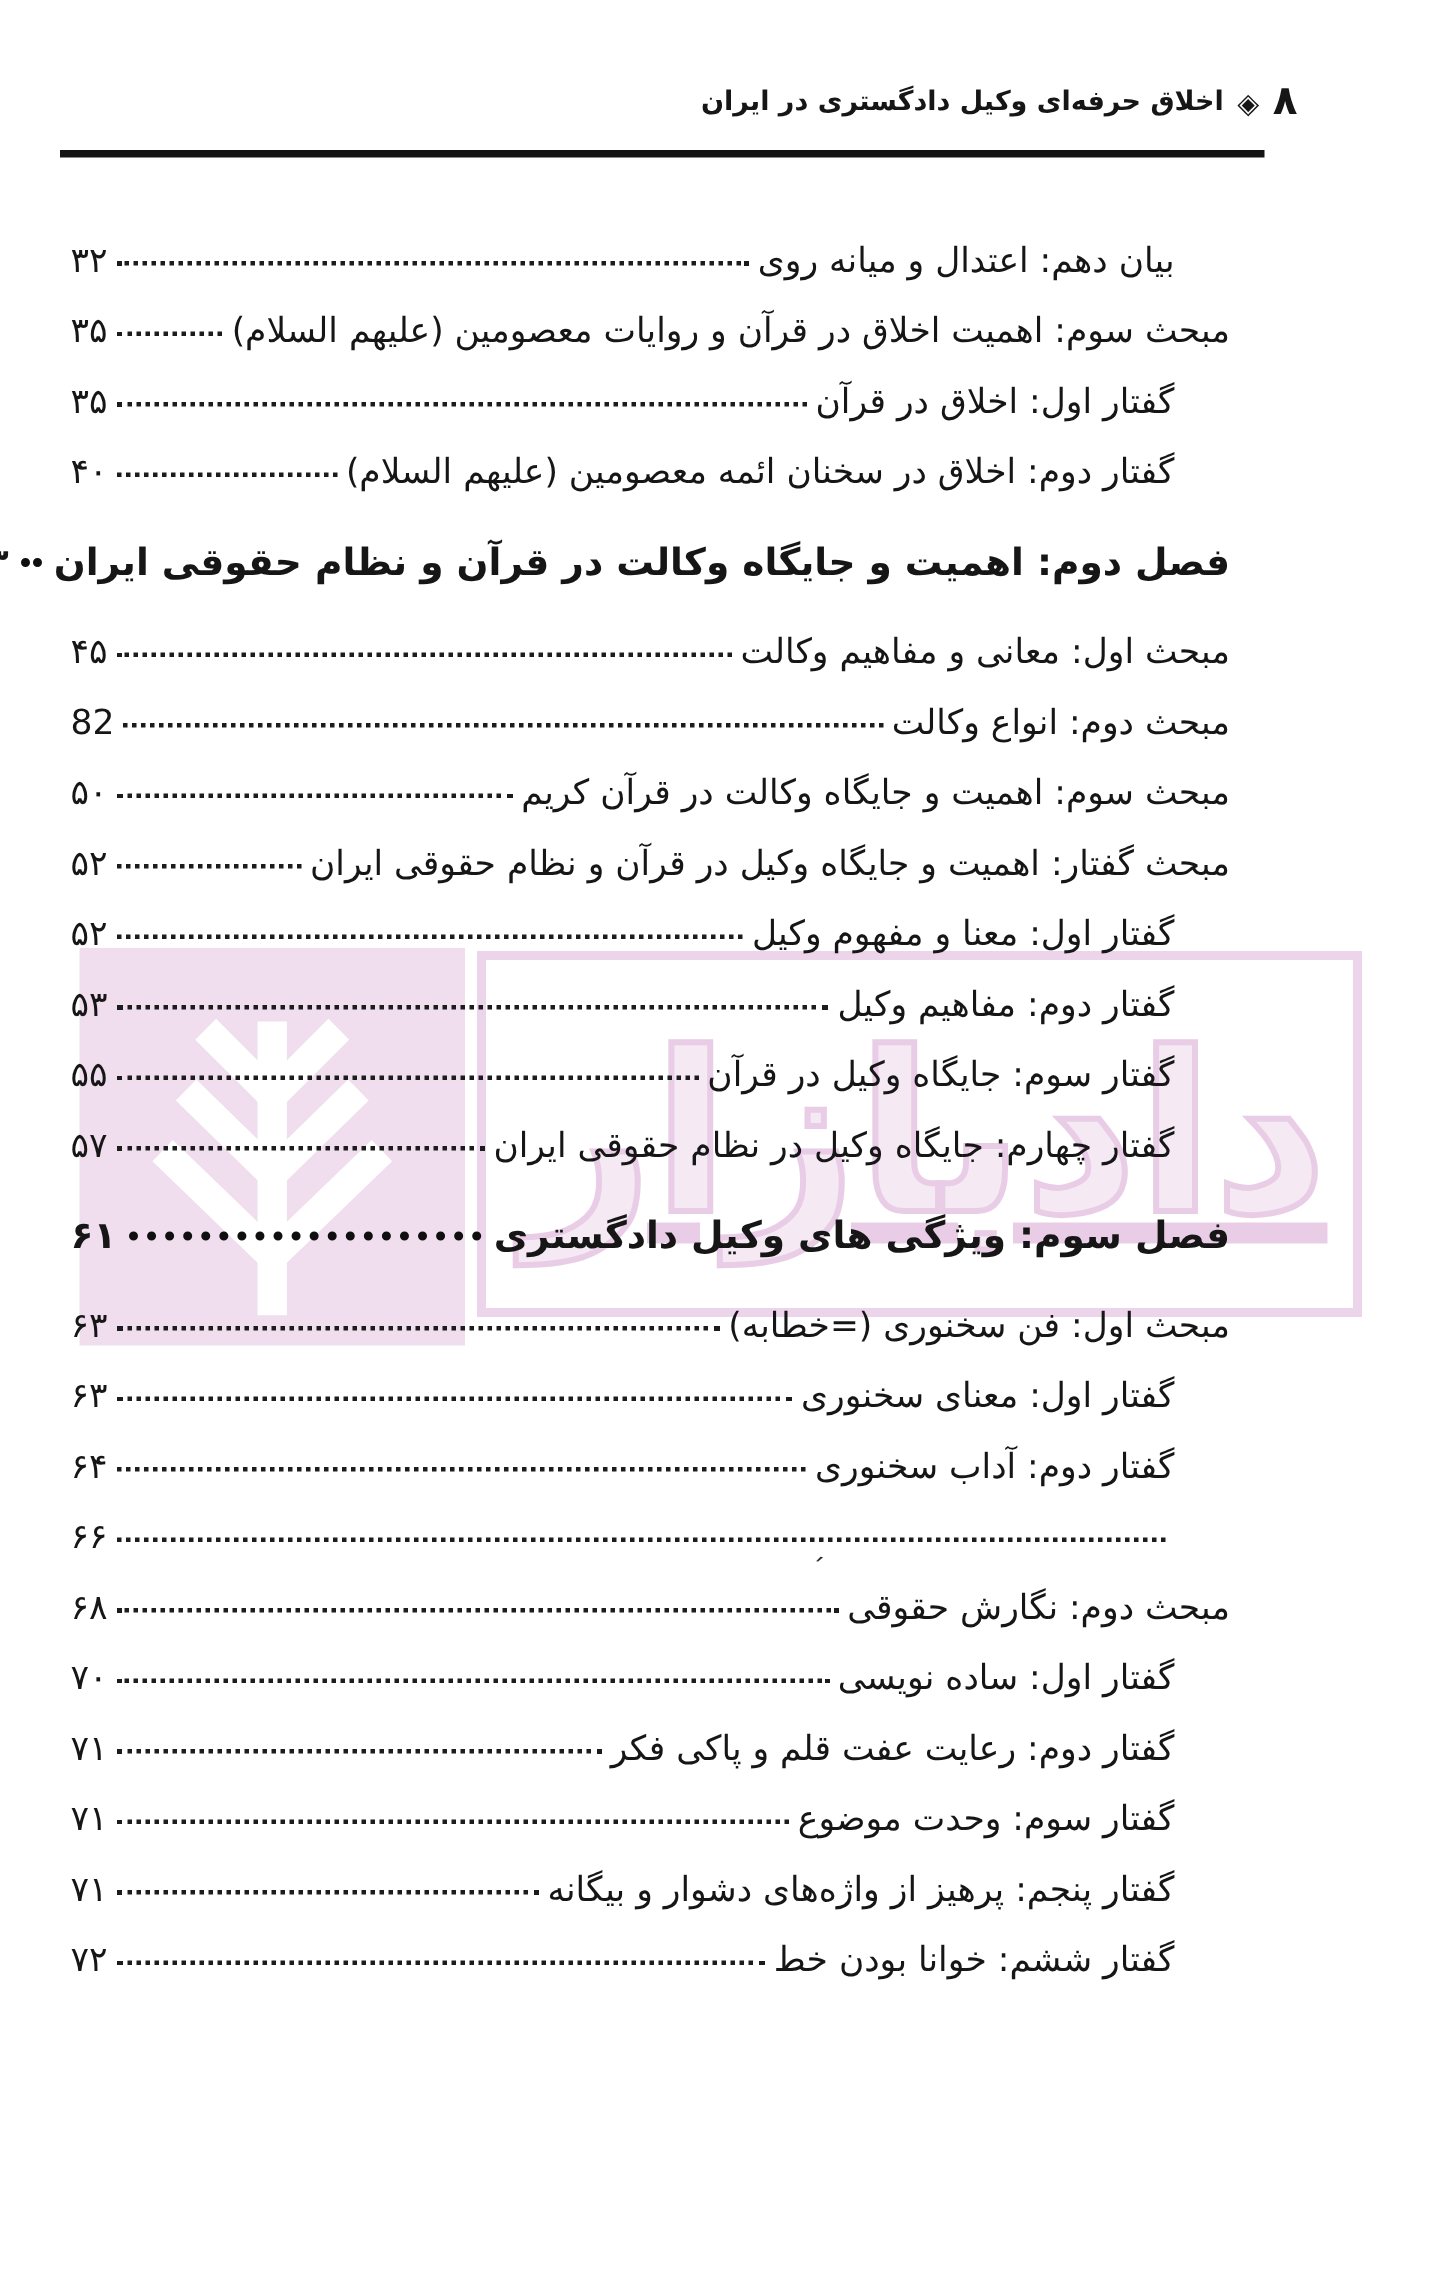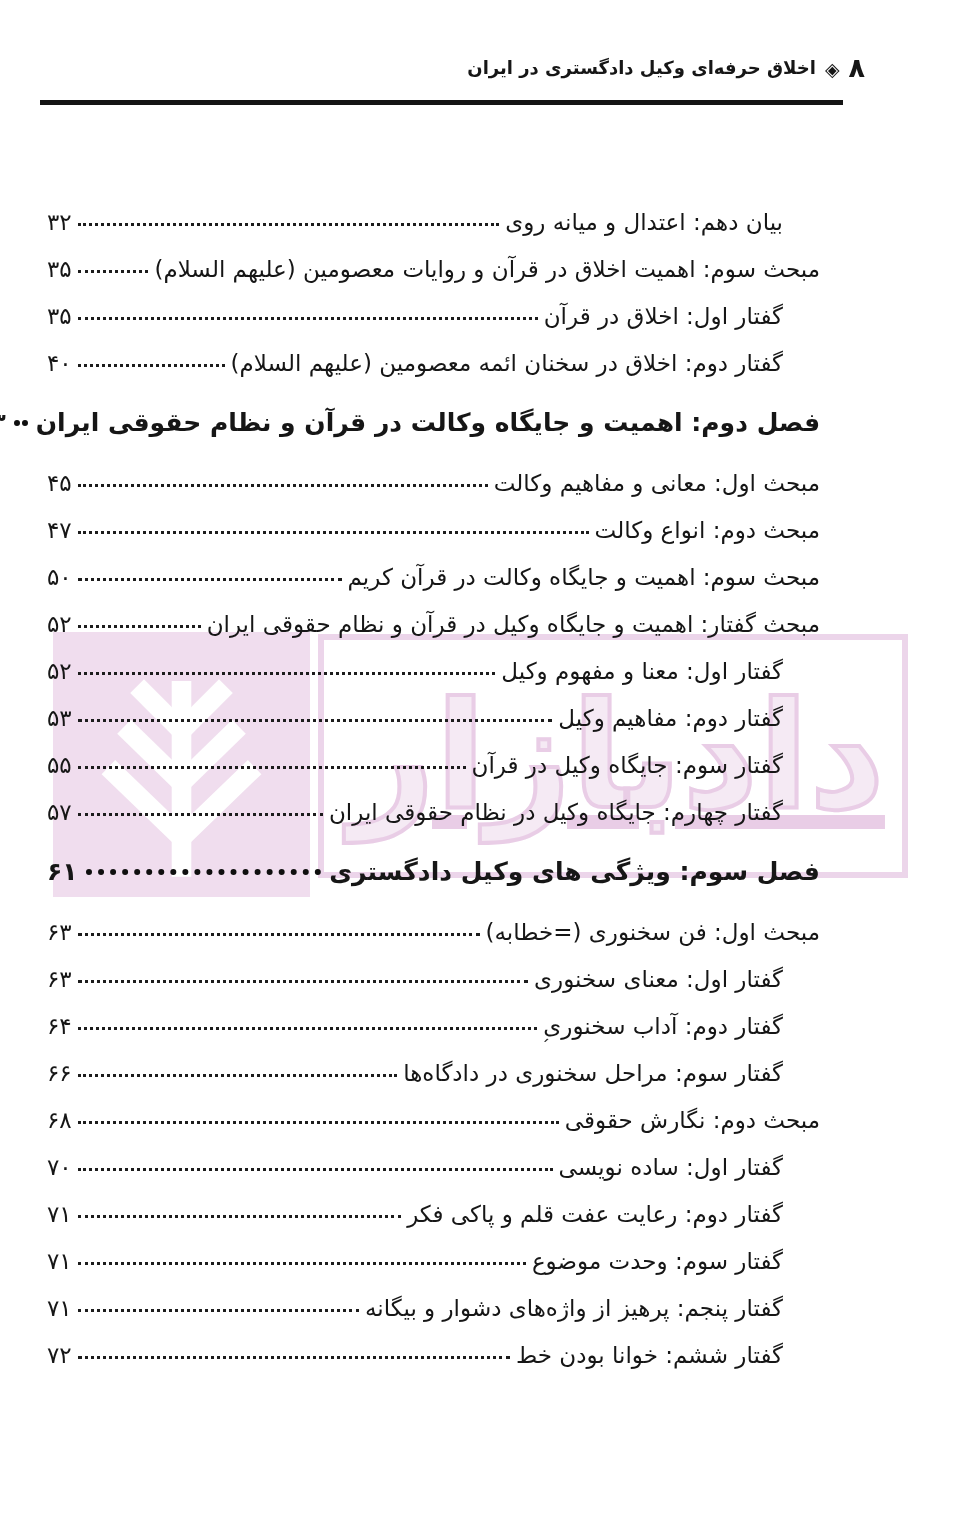--- a/index.html
+++ b/index.html
@@ -46,21 +46,21 @@
   .toc {
     position:absolute; top:158px; right:150px; left:47px; z-index:2;
     direction:rtl; font-size:23px; line-height:32px;
   }
   .row { display:flex; align-items:baseline; height:47px; }
   .row .label { white-space:nowrap; }
   .row .leader {
     flex:1 1 auto; min-width:14px; margin:0 6px;
     border-bottom:3.5px dotted #1c1c1c; position:relative; top:-4px;
   }
-  .row .num { white-space:nowrap;margin-top:48px; }
+  .row .num { white-space:nowrap; }
   .row.sub { padding-right:37px; }
   .row.chapter { font-weight:bold; font-size:25px; margin:13px 0; }
   .row.chapter .leader { border-bottom:6px dotted #0f0f0f; top:-5px; margin:0 8px; }
 
   
   .speck {
     position:absolute; left:540px; top:1036px; z-index:2;
     font-size:18px; color:#2c2c2c; transform:rotate(8deg);
   }
 </style>
@@ -119,21 +119,21 @@
     <span class="num">۴۳</span>
   </div>
       <div class="row top">
     <span class="label">مبحث اول: معانی و مفاهیم وکالت</span>
     <span class="leader"></span>
     <span class="num">۴۵</span>
   </div>
       <div class="row top">
     <span class="label">مبحث دوم: انواع وکالت</span>
     <span class="leader"></span>
-    <span class="num">۴۷</span>
+    <span class="num">82</span>
   </div>
       <div class="row top">
     <span class="label">مبحث سوم: اهمیت و جایگاه وکالت در قرآن کریم</span>
     <span class="leader"></span>
     <span class="num">۵۰</span>
   </div>
       <div class="row top">
     <span class="label">مبحث گفتار: اهمیت و جایگاه وکیل در قرآن و نظام حقوقی ایران</span>
     <span class="leader"></span>
     <span class="num">۵۲</span>
@@ -172,21 +172,20 @@
     <span class="label">گفتار اول: معنای سخنوری</span>
     <span class="leader"></span>
     <span class="num">۶۳</span>
   </div>
       <div class="row sub">
     <span class="label">گفتار دوم: آداب سخنوری</span>
     <span class="leader"></span>
     <span class="num">۶۴</span>
   </div>
       <div class="row sub">
-    <span class="label">گفتار سوم: مراحل سخنوری در دادگاه‌ها</span>
     <span class="leader"></span>
     <span class="num">۶۶</span>
   </div>
       <div class="row top">
     <span class="label">مبحث دوم: نگارش حقوقی</span>
     <span class="leader"></span>
     <span class="num">۶۸</span>
   </div>
       <div class="row sub">
     <span class="label">گفتار اول: ساده نویسی</span>

